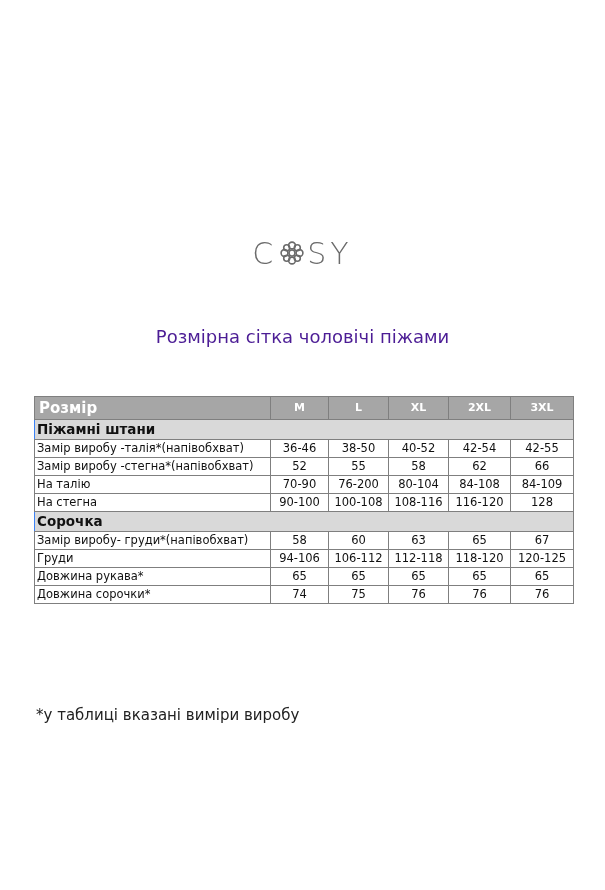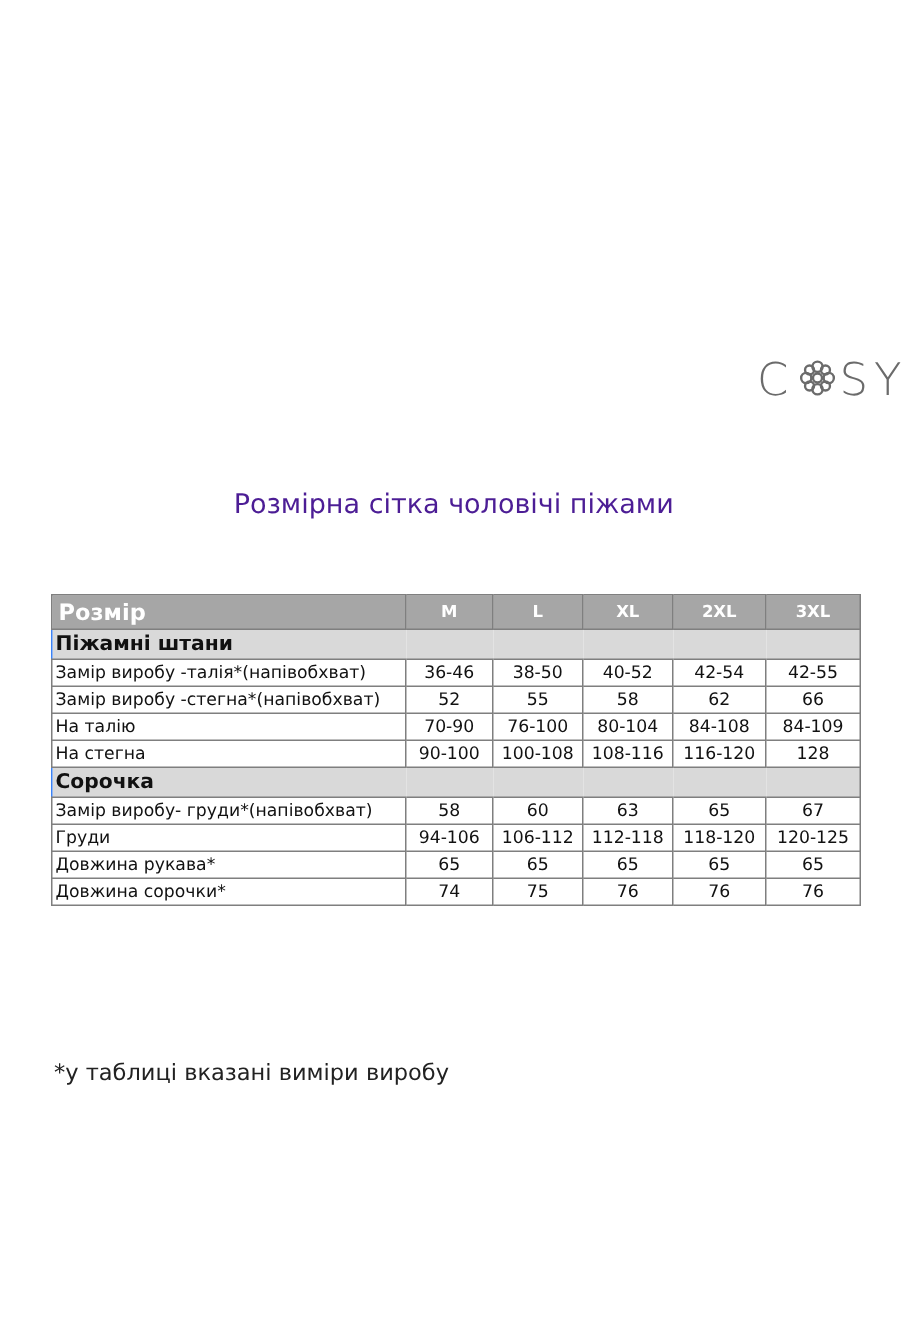--- a/index.html
+++ b/index.html
@@ -1,21 +1,21 @@
 <!DOCTYPE html>
 <html><head>
   <meta charset="utf-8">
   <style>
     html, body { margin: 0; padding: 0; }
     body {
       width: 605px; height: 890px; background: #ffffff; position: relative; overflow: hidden;
       font-family: "Liberation Sans", "DejaVu Sans", sans-serif; color: #111;
     }
     .logo {
-      position: absolute; left: 0; width: 605px; top: 236px; text-align: right;
+      position: absolute; left: 0; width: 605px; top: 236px; text-align: center;
       font-family: "DejaVu Sans", sans-serif; font-size: 30px; letter-spacing: 4px; color: #6b6b6b; font-weight: 300;
     }
     .logo .flower { display: inline-block; width: 28px; height: 28px; vertical-align: -3px; margin: 0 1px; }
     .title {
       position: absolute; left: 0; width: 605px; top: 326px; text-align: center;
       font-family: "DejaVu Sans", sans-serif; font-size: 18px; color: #4c1d95;
     }
     table.grid {
       position: absolute; left: 34px; top: 396px; border-collapse: collapse;
       font-family: "DejaVu Sans", sans-serif; font-size: 11.5px;
@@ -83,21 +83,21 @@
     <td class="c0">Замір виробу -стегна*(напівобхват)</td>
     <td class="cv">52</td>
     <td class="cv">55</td>
     <td class="cv">58</td>
     <td class="cv">62</td>
     <td class="cv">66</td>
   </tr>
   <tr>
     <td class="c0">На талію</td>
     <td class="cv">70-90</td>
-    <td class="cv">76-100</td>
+    <td class="cv">76-200</td>
     <td class="cv">80-104</td>
     <td class="cv">84-108</td>
     <td class="cv">84-109</td>
   </tr>
   <tr>
     <td class="c0">На стегна</td>
     <td class="cv">90-100</td>
     <td class="cv">100-108</td>
     <td class="cv">108-116</td>
     <td class="cv">116-120</td>

